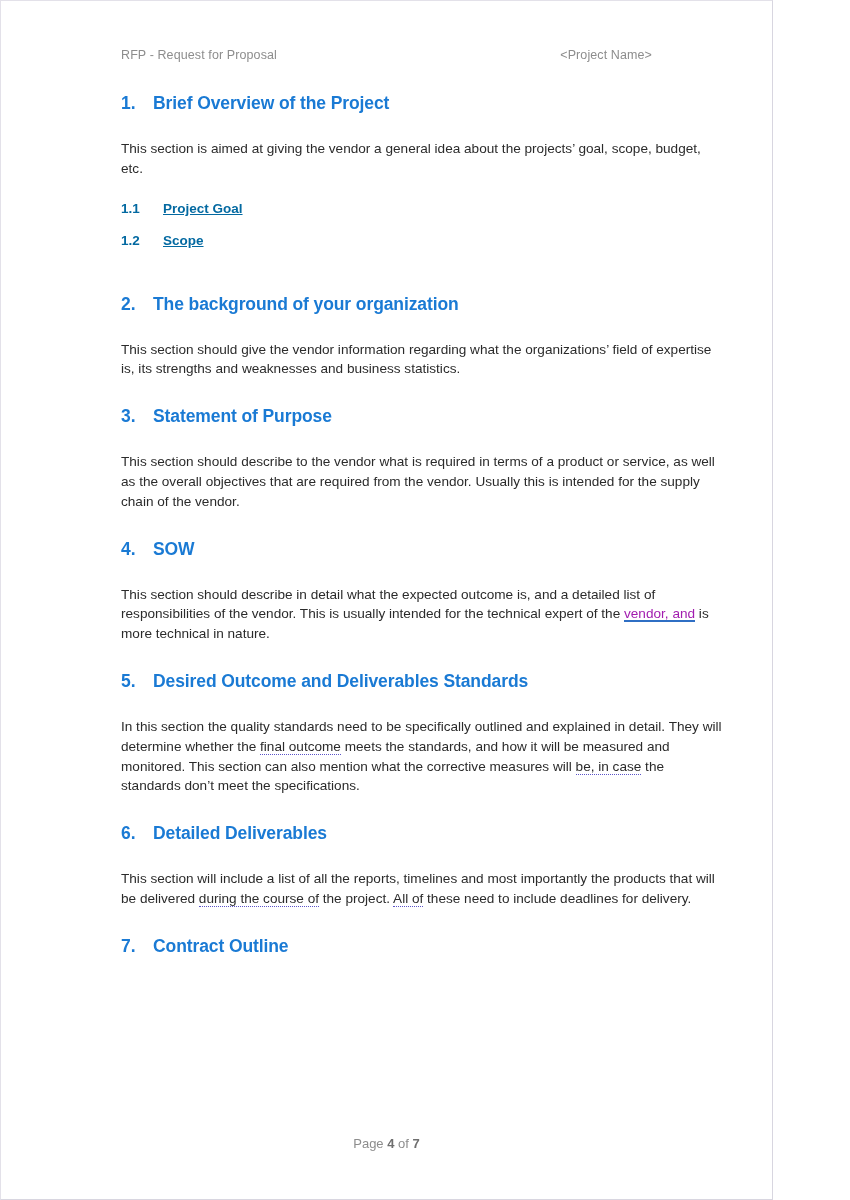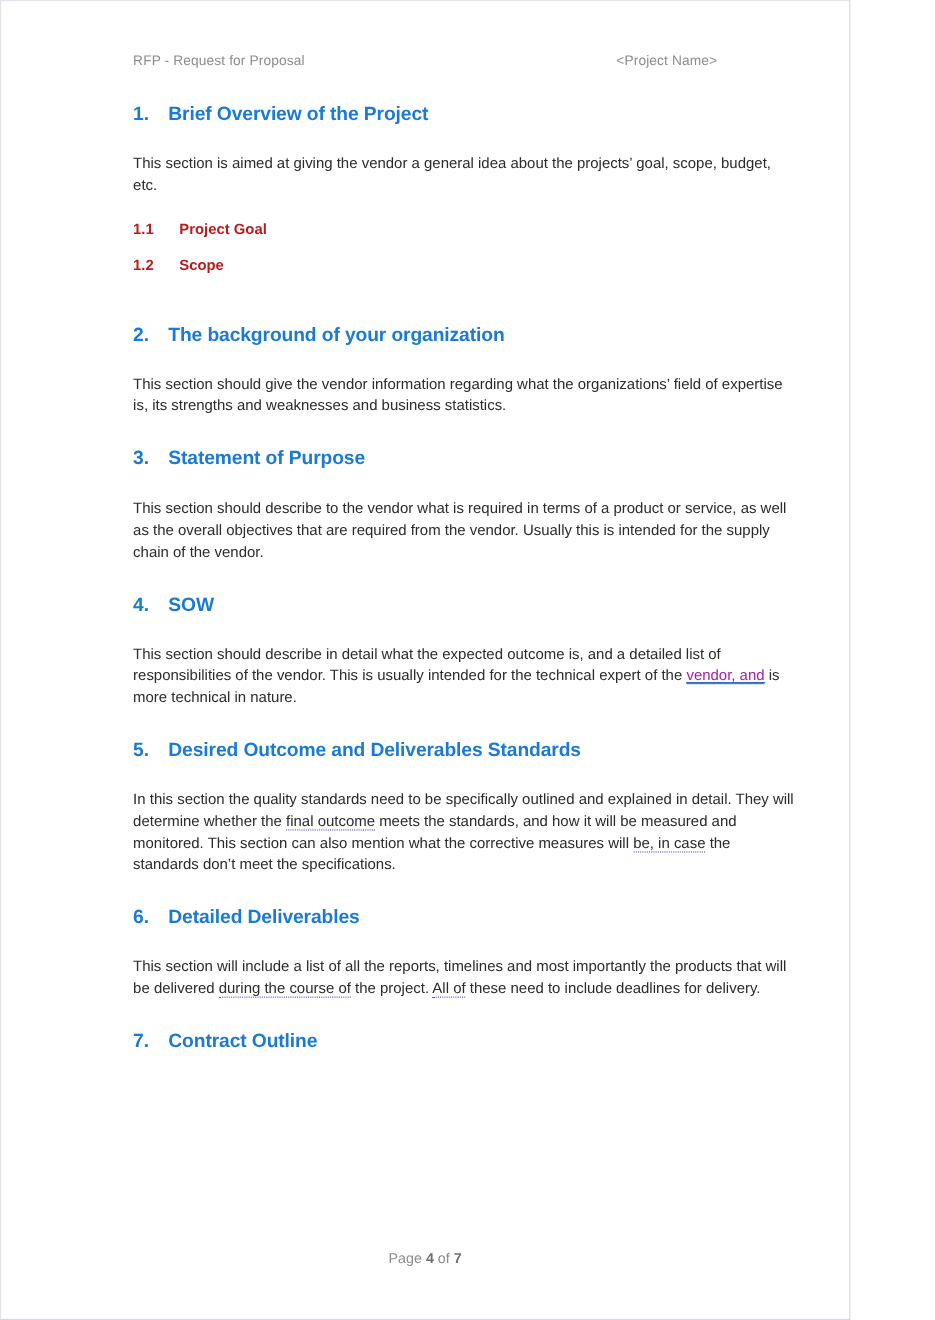--- a/index.html
+++ b/index.html
@@ -68,31 +68,31 @@
     width: 32px;
     flex: 0 0 32px;
     font-size: 17.5px;
     font-weight: bold;
   }
   .h1 .txt { flex: 1 1 auto; }
 
   .h2 {
     display: flex;
     align-items: flex-end;
-    color: #b91c1c;
+    color: #0369a1;
     font-size: 13.5px;
     font-weight: bold;
     margin: 0;
     padding: 0;
   }
   .h2 .num {
     width: 42px;
     flex: 0 0 42px;
   }
-  .h2 .txt { flex: 1 1 auto; }
+  .h2 .txt { flex: 1 1 auto; text-decoration: underline; }
 
   p.body {
     margin: 0;
     padding: 0;
     font-size: 13.6px;
     line-height: 19.8px;
     color: #2b2b2b;
     text-align: left;
   }
 

